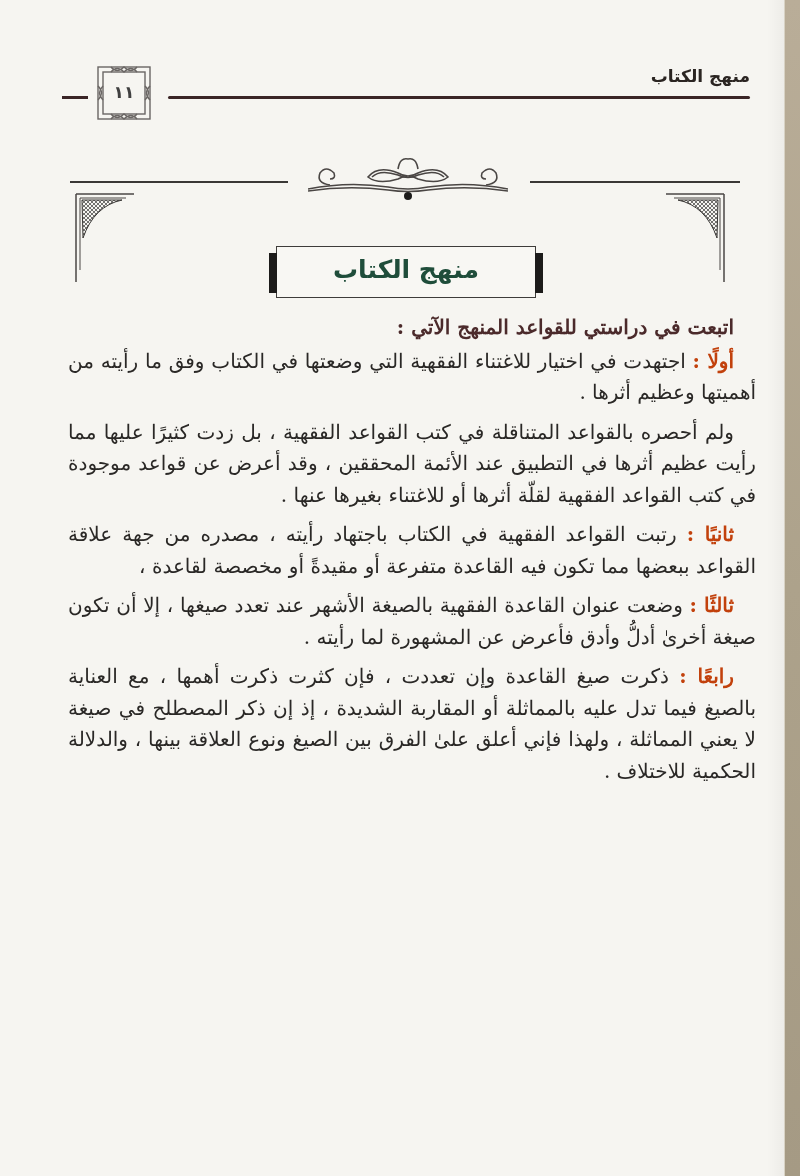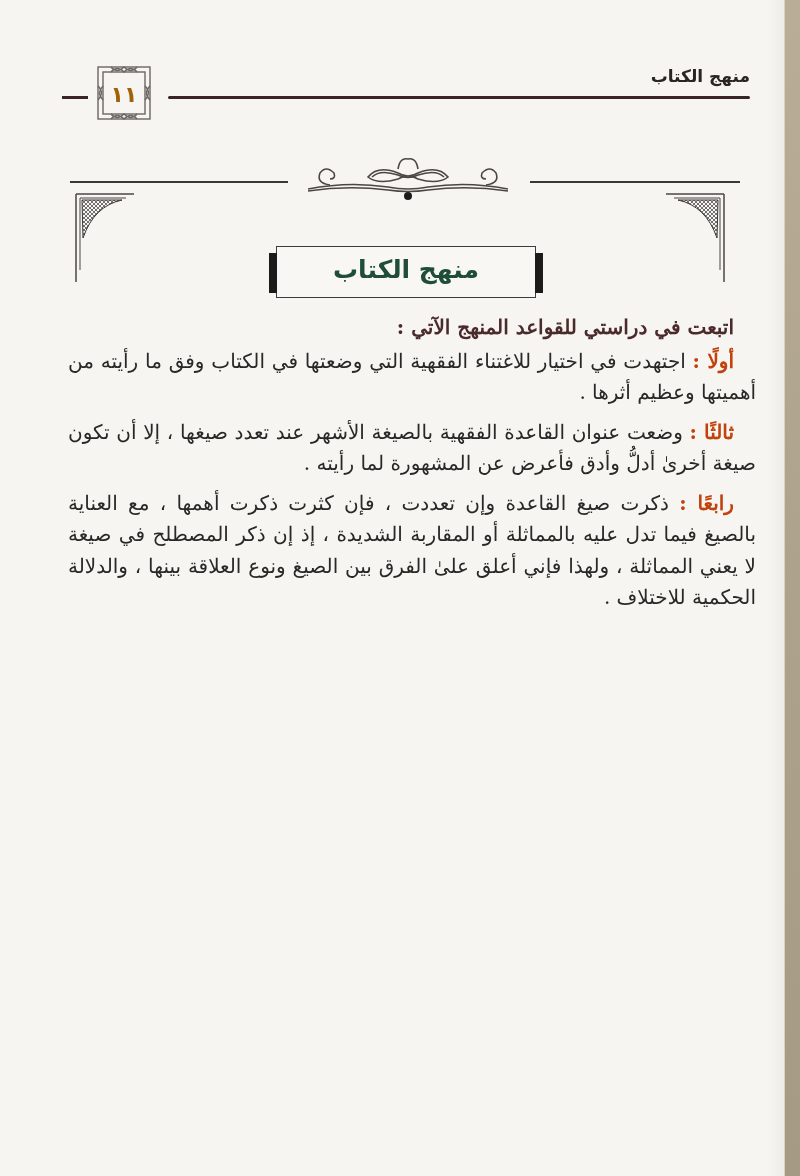--- a/index.html
+++ b/index.html
@@ -74,23 +74,23 @@
       top: 0;
       width: 62px;
       height: 62px;
     }
     .page-number {
       position: absolute;
       left: 0; right: 0;
       top: 20px;
       text-align: center;
       font-family: "DejaVu Sans", sans-serif;
-      font-size: 22px;
-      font-weight: bold;
-      color: #a16207;
+      font-size: 17px;
+      font-weight: bold;
+      color: #404040;
       letter-spacing: 2px;
     }
 
     
     .ornament {
       position: absolute;
       top: 155px;
       left: 60px;
       width: 680px;
       height: 50px;
@@ -247,20 +247,22 @@
   <div class="bar-left"></div>
   <div class="bar-right"></div>
   <div class="chapter-title">منهج الكتاب</div>
 </div>
 
 <div class="content">
   <p class="para intro">اتبعت في دراستي للقواعد المنهج الآتي :</p>
 
   <p class="para"><span class="label">أولًا :</span><span> اجتهدت في اختيار للاغتناء الفقهية التي وضعتها في الكتاب وفق ما رأيته من أهميتها وعظيم أثرها .</span></p>
 
-
+  <p class="para"><span>ولم أحصره بالقواعد المتناقلة في كتب القواعد الفقهية ، بل زدت كثيرًا عليها مما رأيت عظيم أثرها في التطبيق عند الأئمة المحققين ، وقد أعرض عن قواعد موجودة في كتب القواعد الفقهية لقلّة أثرها أو للاغتناء بغيرها عنها .</span></p>
+
+  <p class="para"><span class="label">ثانيًا :</span><span> رتبت القواعد الفقهية في الكتاب باجتهاد رأيته ، مصدره من جهة علاقة القواعد ببعضها مما تكون فيه القاعدة متفرعة أو مقيدةً أو مخصصة لقاعدة ،</span></p>
 
 
   <p class="para"><span class="label">ثالثًا :</span><span> وضعت عنوان القاعدة الفقهية بالصيغة الأشهر عند تعدد صيغها ، إلا أن تكون صيغة أخرىٰ أدلُّ وأدق فأعرض عن المشهورة لما رأيته .</span></p>
 
   <p class="para"><span class="label">رابعًا :</span><span> ذكرت صيغ القاعدة وإن تعددت ، فإن كثرت ذكرت أهمها ، مع العناية بالصيغ فيما تدل عليه بالمماثلة أو المقاربة الشديدة ، إذ إن ذكر المصطلح في صيغة لا يعني المماثلة ، ولهذا فإني أعلق علىٰ الفرق بين الصيغ ونوع العلاقة بينها ، والدلالة الحكمية للاختلاف .</span></p>
 
 </div>
 
 </body></html>

